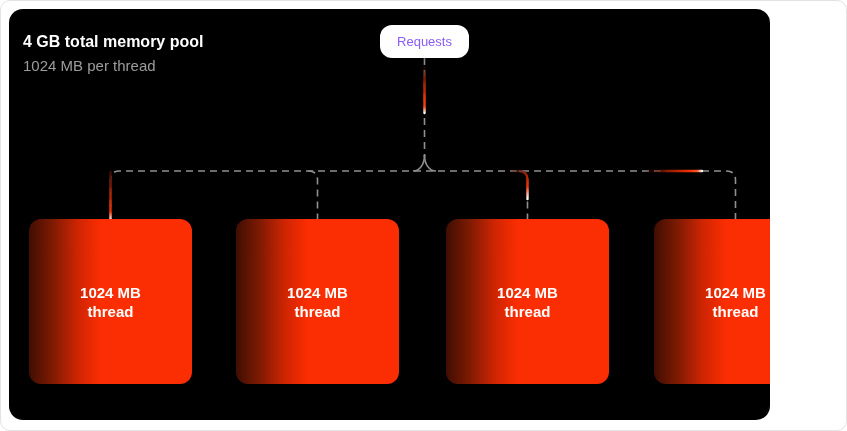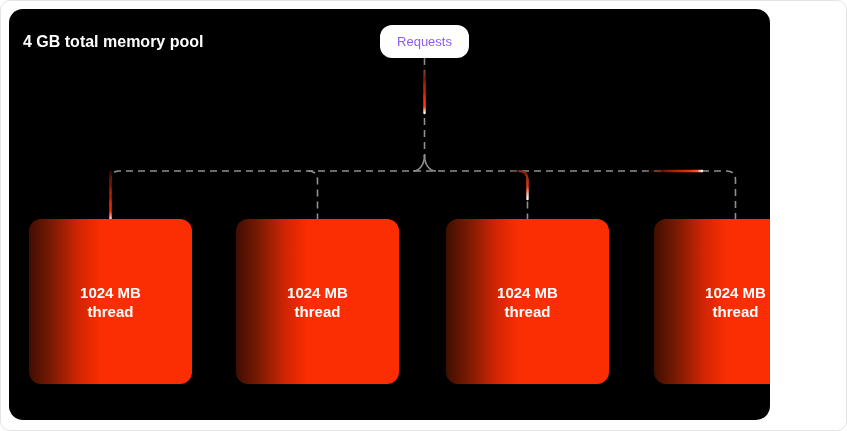--- a/index.html
+++ b/index.html
@@ -96,20 +96,21 @@
   .tb4 { left: 645px; }
 </style>
 </head>
 <body>
 
 <div class="frame">
   <div class="panel">
 
     <div class="header">
       <div class="title">4 GB total memory pool</div>
+      <div class="sub">1024 MB per thread</div>
     </div>
 
     <svg class="connector-svg" viewBox="0 0 831 411" xmlns="http://www.w3.org/2000/svg">
       <defs>
         <linearGradient id="grad-trunk" gradientUnits="userSpaceOnUse" x1="415.5" y1="54" x2="415.5" y2="104">
           <stop offset="0" stop-color="#3d0a00" stop-opacity="0"></stop>
           <stop offset="0.3" stop-color="#7e1a03"></stop>
           <stop offset="0.7" stop-color="#ef2f04"></stop>
           <stop offset="0.88" stop-color="#ff4512"></stop>
           <stop offset="1" stop-color="#ffffff"></stop>

